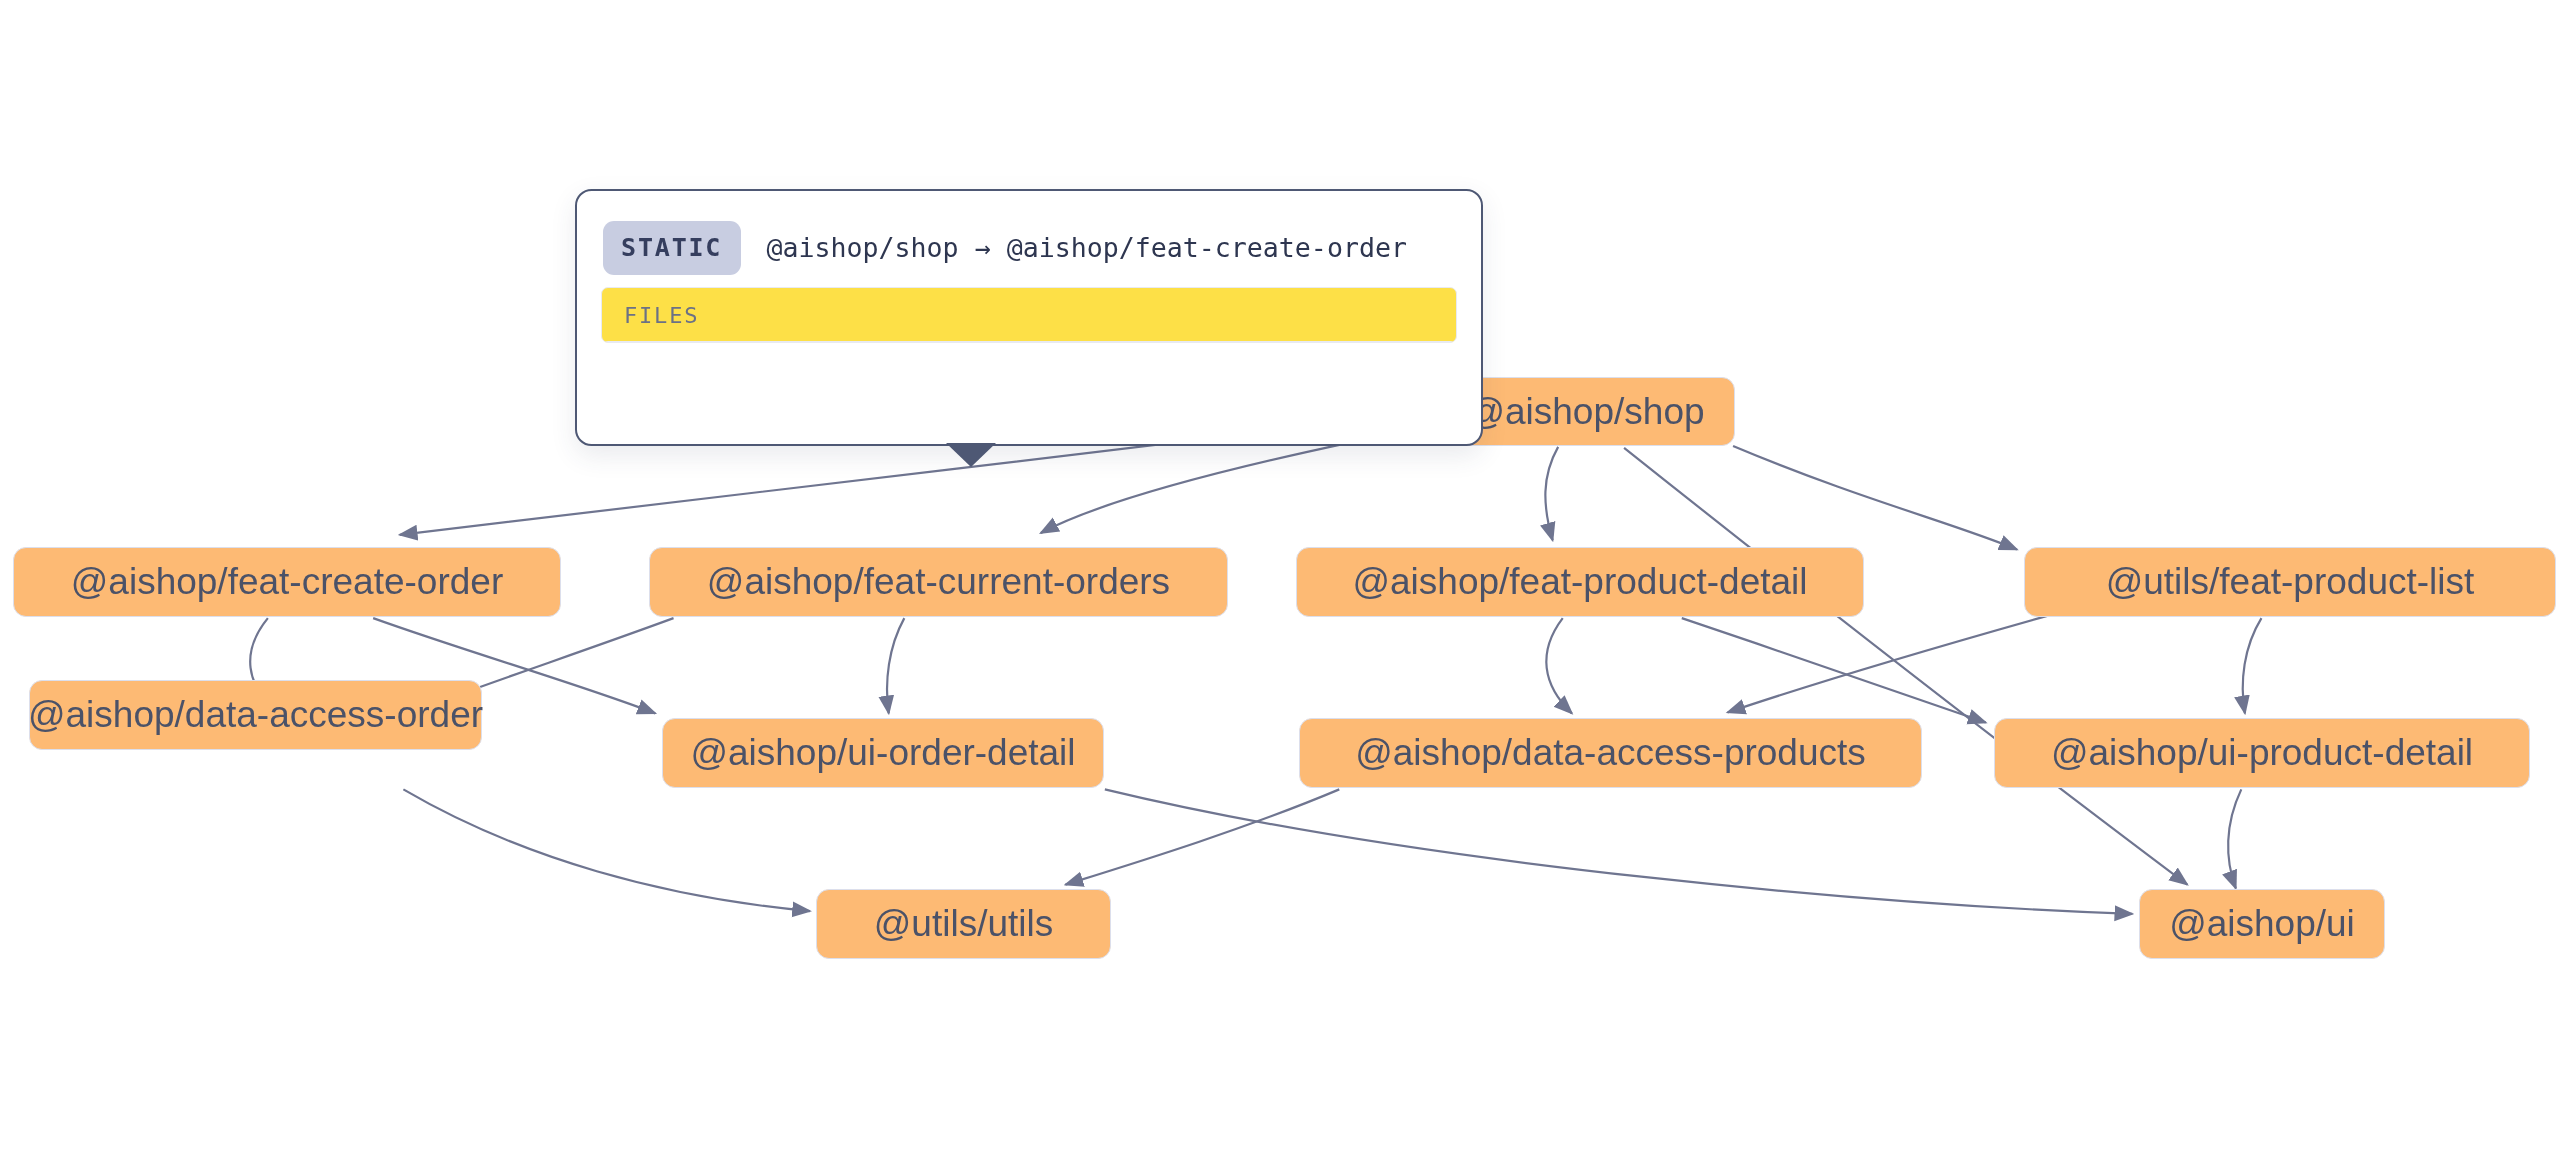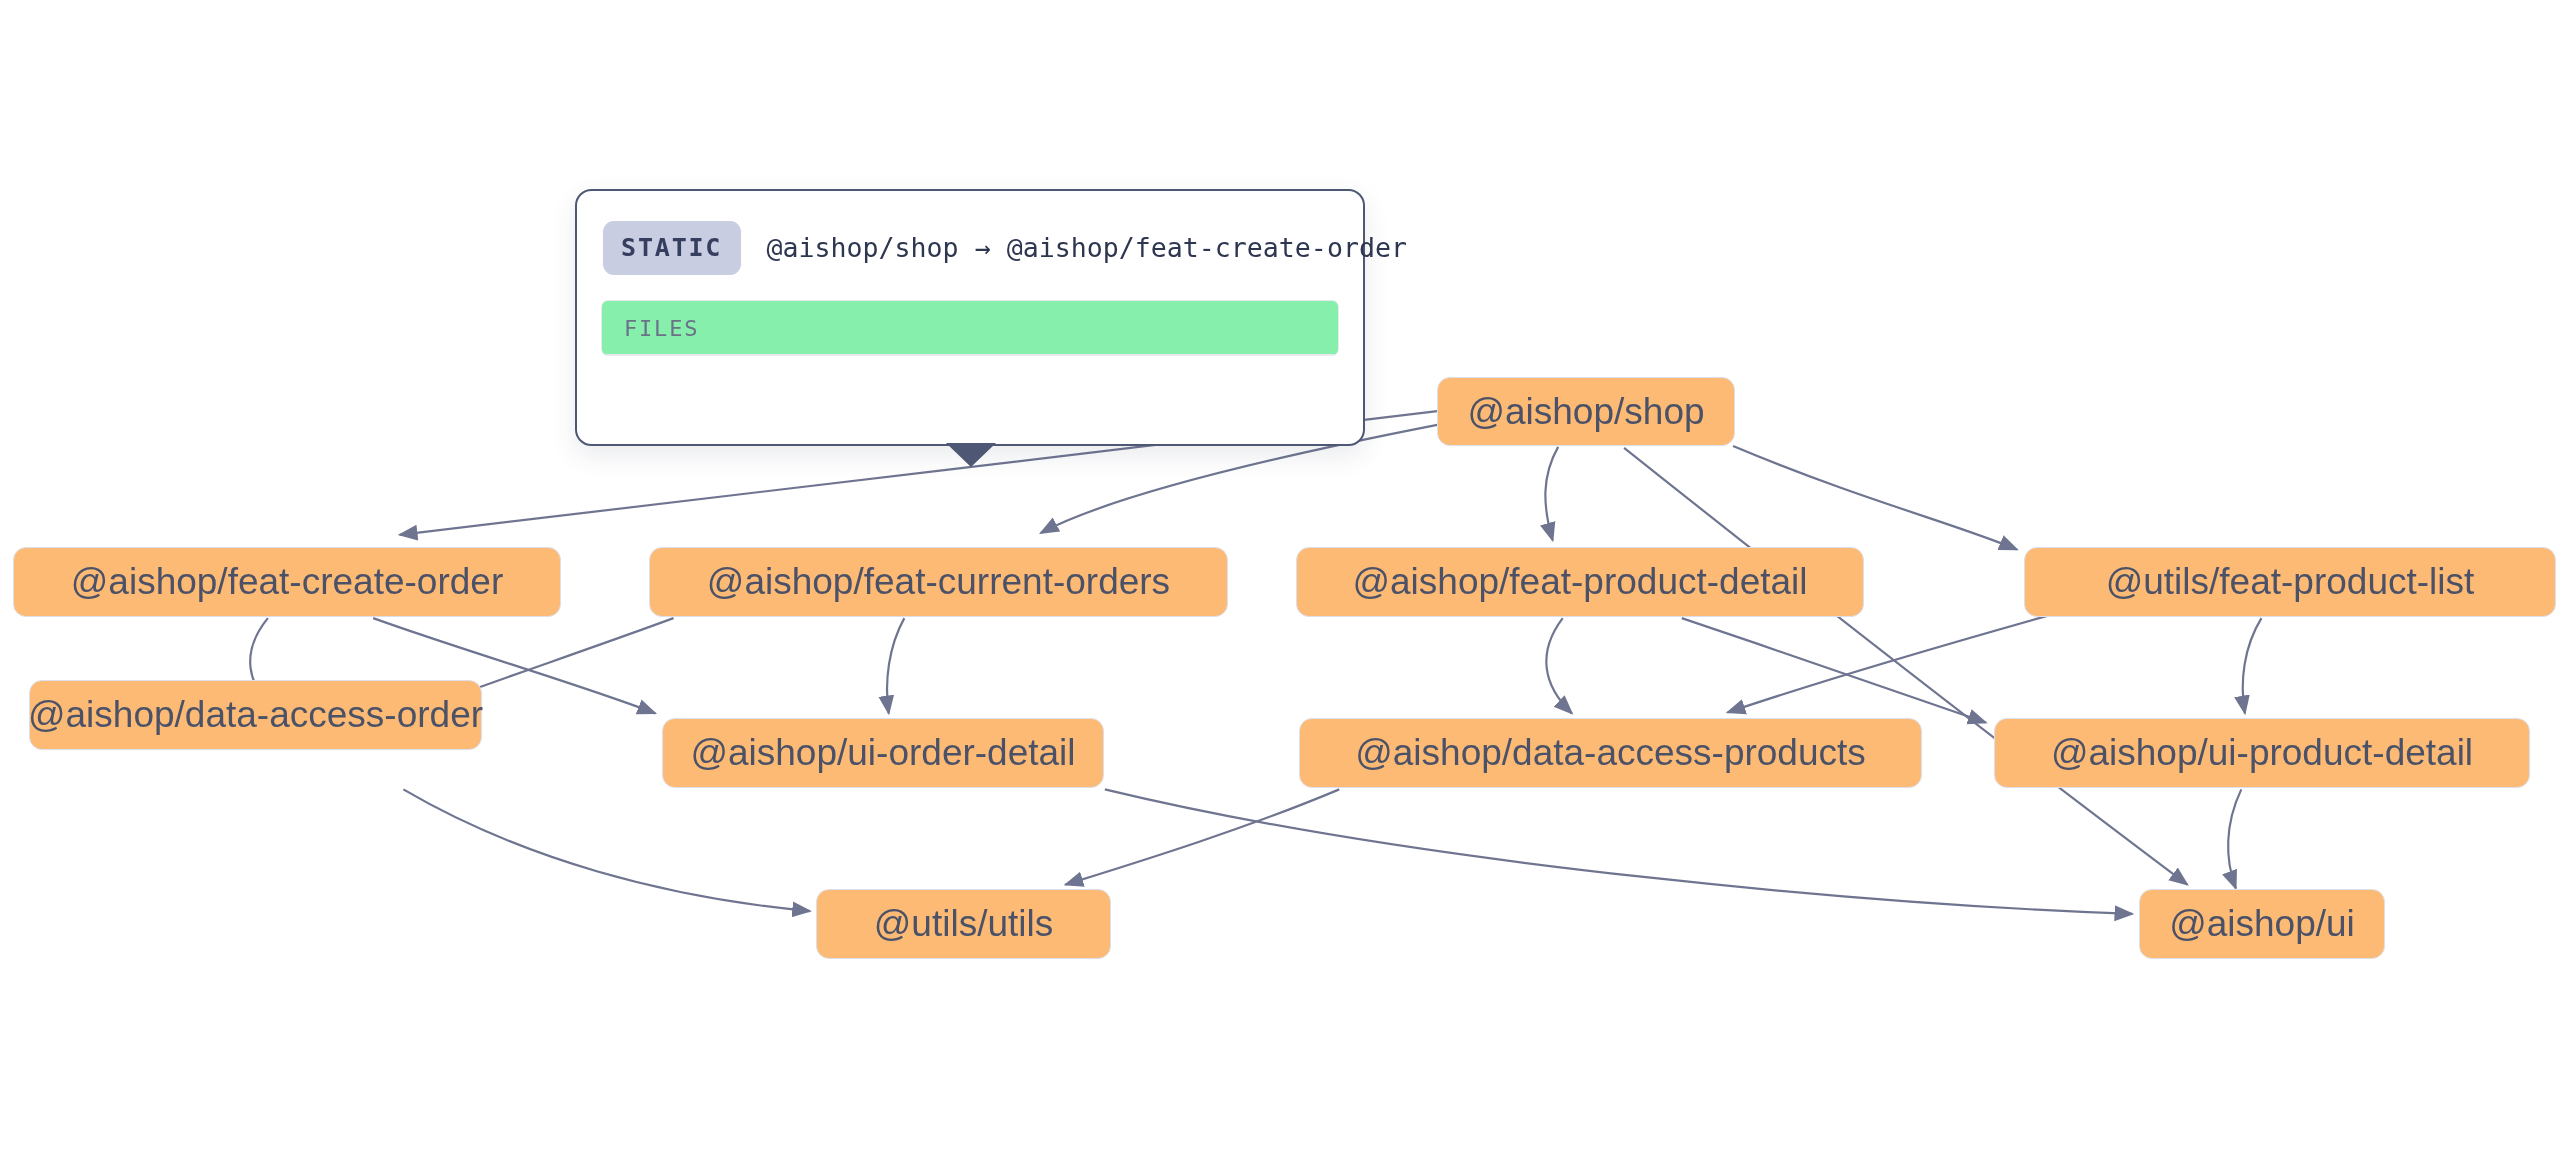--- a/index.html
+++ b/index.html
@@ -63,22 +63,22 @@
     border-radius: 11px;
     line-height: 1;
   }
   #tooltip-title {
     font-family: "DejaVu Sans Mono", monospace;
     font-size: 26.6px;
     color: #2e3650;
     white-space: nowrap;
   }
   #tooltip-files-box {
-    margin-top: 25px;
-    background: #86efac;
+    margin-top: 12px;
+    background: #fde047;
     border: 1.8px solid #e8eaf2;
     border-radius: 7px;
     overflow: hidden;
   }
   #tooltip-files-label {
     font-family: "DejaVu Sans Mono", monospace;
     font-size: 22px;
     letter-spacing: 1.8px;
     color: #6b7186;
     padding: 14.7px 22px 13px 22px;
@@ -139,21 +139,21 @@
       <div class="graph-node" style="left: 1296px; top: 547px; width: 568px; height: 70px;">@aishop/feat-product-detail</div>
       <div class="graph-node" style="left: 2024px; top: 547px; width: 532px; height: 70px;">@utils/feat-product-list</div>
       <div class="graph-node" style="left: 29px; top: 680px; width: 453px; height: 70px;">@aishop/data-access-order</div>
       <div class="graph-node" style="left: 662px; top: 718px; width: 442px; height: 70px;">@aishop/ui-order-detail</div>
       <div class="graph-node" style="left: 1299px; top: 718px; width: 623px; height: 70px;">@aishop/data-access-products</div>
       <div class="graph-node" style="left: 1994px; top: 718px; width: 536px; height: 70px;">@aishop/ui-product-detail</div>
       <div class="graph-node" style="left: 816px; top: 889px; width: 295px; height: 70px;">@utils/utils</div>
       <div class="graph-node" style="left: 2139px; top: 889px; width: 246px; height: 70px;">@aishop/ui</div>
     </div>
 
-  <div id="tooltip" style="left: 575px; top: 189px; width: 790px; height: 257px;">
+  <div id="tooltip" style="left: 575px; top: 189px; width: 908px; height: 257px;">
     <div id="tooltip-header">
       <span id="tooltip-badge">STATIC</span>
       <span id="tooltip-title">@aishop/shop → @aishop/feat-create-order</span>
     </div>
     <div id="tooltip-files-box">
       <div id="tooltip-files-label">FILES</div>
     </div>
   </div>
   <div id="tooltip-pointer" style="left: 946px; top: 443px;"></div>
 

